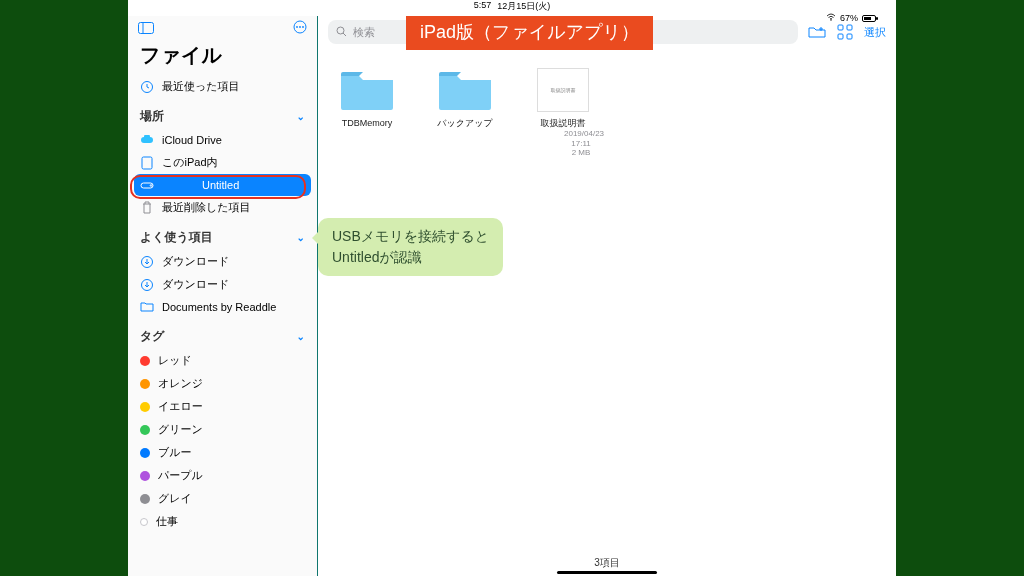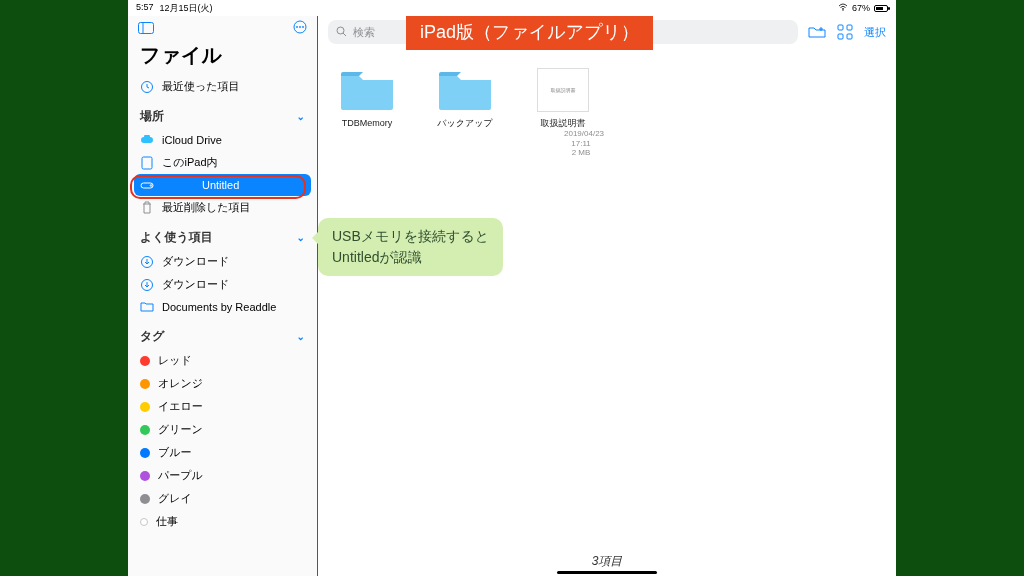--- a/index.html
+++ b/index.html
@@ -1,21 +1,21 @@
 <!DOCTYPE html>
 <html><head>
 <meta charset="utf-8">
 <style>
   * { box-sizing: border-box; margin: 0; padding: 0; }
   html, body { width: 1024px; height: 576px; overflow: hidden; font-family: -apple-system, "Helvetica Neue", Arial, sans-serif; }
   .stage { width: 1024px; height: 576px; background: #0d4d0d; position: relative; }
   .ipad { position: absolute; left: 128px; top: 0; width: 768px; height: 576px; background: #fff; display: flex; flex-direction: column; }
 
   
-  .statusbar { height: 16px; font-size: 9px; color: #000; display: flex; align-items: center; padding: 0 8px; }
+  .statusbar { height: 16px; font-size: 9px; color: #000; display: flex; align-items: center; padding: 0 20px; flex-direction: column; }
   .statusbar .sb-left { flex: 0 0 auto; display:flex; gap:6px; }
   .statusbar .sb-right { flex: 0 0 auto; margin-left: auto; display:flex; align-items:center; gap:4px; }
   .battery { width:14px; height:7px; border:1px solid #000; border-radius:2px; position:relative; }
   .battery::after { content:""; position:absolute; right:-3px; top:1px; width:2px; height:3px; background:#000; border-radius:1px; }
   .battery .lvl { position:absolute; left:1px; top:1px; bottom:1px; width:60%; background:#000; }
 
   .body { flex: 1; display: flex; min-height: 0; }
 
   
   .sidebar { width: 190px; flex: 0 0 190px; background:#fafafa; border-right:1px solid #0f766e; display:flex; flex-direction:column; overflow:hidden; }
@@ -38,21 +38,21 @@
   .tb-icon { width:18px; height:18px; color:#0a84ff; display:flex; align-items:center; justify-content:center; }
   .select-btn { color:#0a84ff; font-size:11px; }
 
   .grid { padding:20px 14px; display:flex; gap:28px; align-items:flex-start; }
   .item { width:70px; text-align:center; }
   .folder { width:56px; height:44px; margin:0 auto 6px; }
   .fname { font-size:9px; color:#222; line-height:1.25; }
   .fmeta { font-size:8px; color:#8e8e93; line-height:1.2;margin-left:36px; }
   .doc-thumb { width:52px; height:44px; margin:0 auto 6px; background:#fff; border:1px solid #ddd; display:flex; align-items:center; justify-content:center; font-size:5px; color:#888; }
 
-  .footer { position:absolute; bottom:6px; left:0; right:0; text-align:center; font-size:12px; color:#333;font-style:italic; }
+  .footer { position:absolute; bottom:6px; left:0; right:0; text-align:center; font-size:10px; color:#333; }
   .home-ind { position:absolute; bottom:2px; left:50%; transform:translateX(-50%); width:100px; height:3px; background:#000; border-radius:2px; }
 
   
   .banner { position:absolute; background:#ea4b1f; color:#fff; font-size:18px; padding:4px 14px 6px; font-weight:500; }
   .callout { position:absolute; background:#d4edb0; color:#2f4f2f; border-radius:10px; padding:8px 14px; font-size:14px; line-height:1.5; }
   .callout::before { content:""; position:absolute; left:-16px; top:10px; border:10px solid transparent; border-right-color:#d4edb0; }
 </style>
 </head>
 <body>
 

